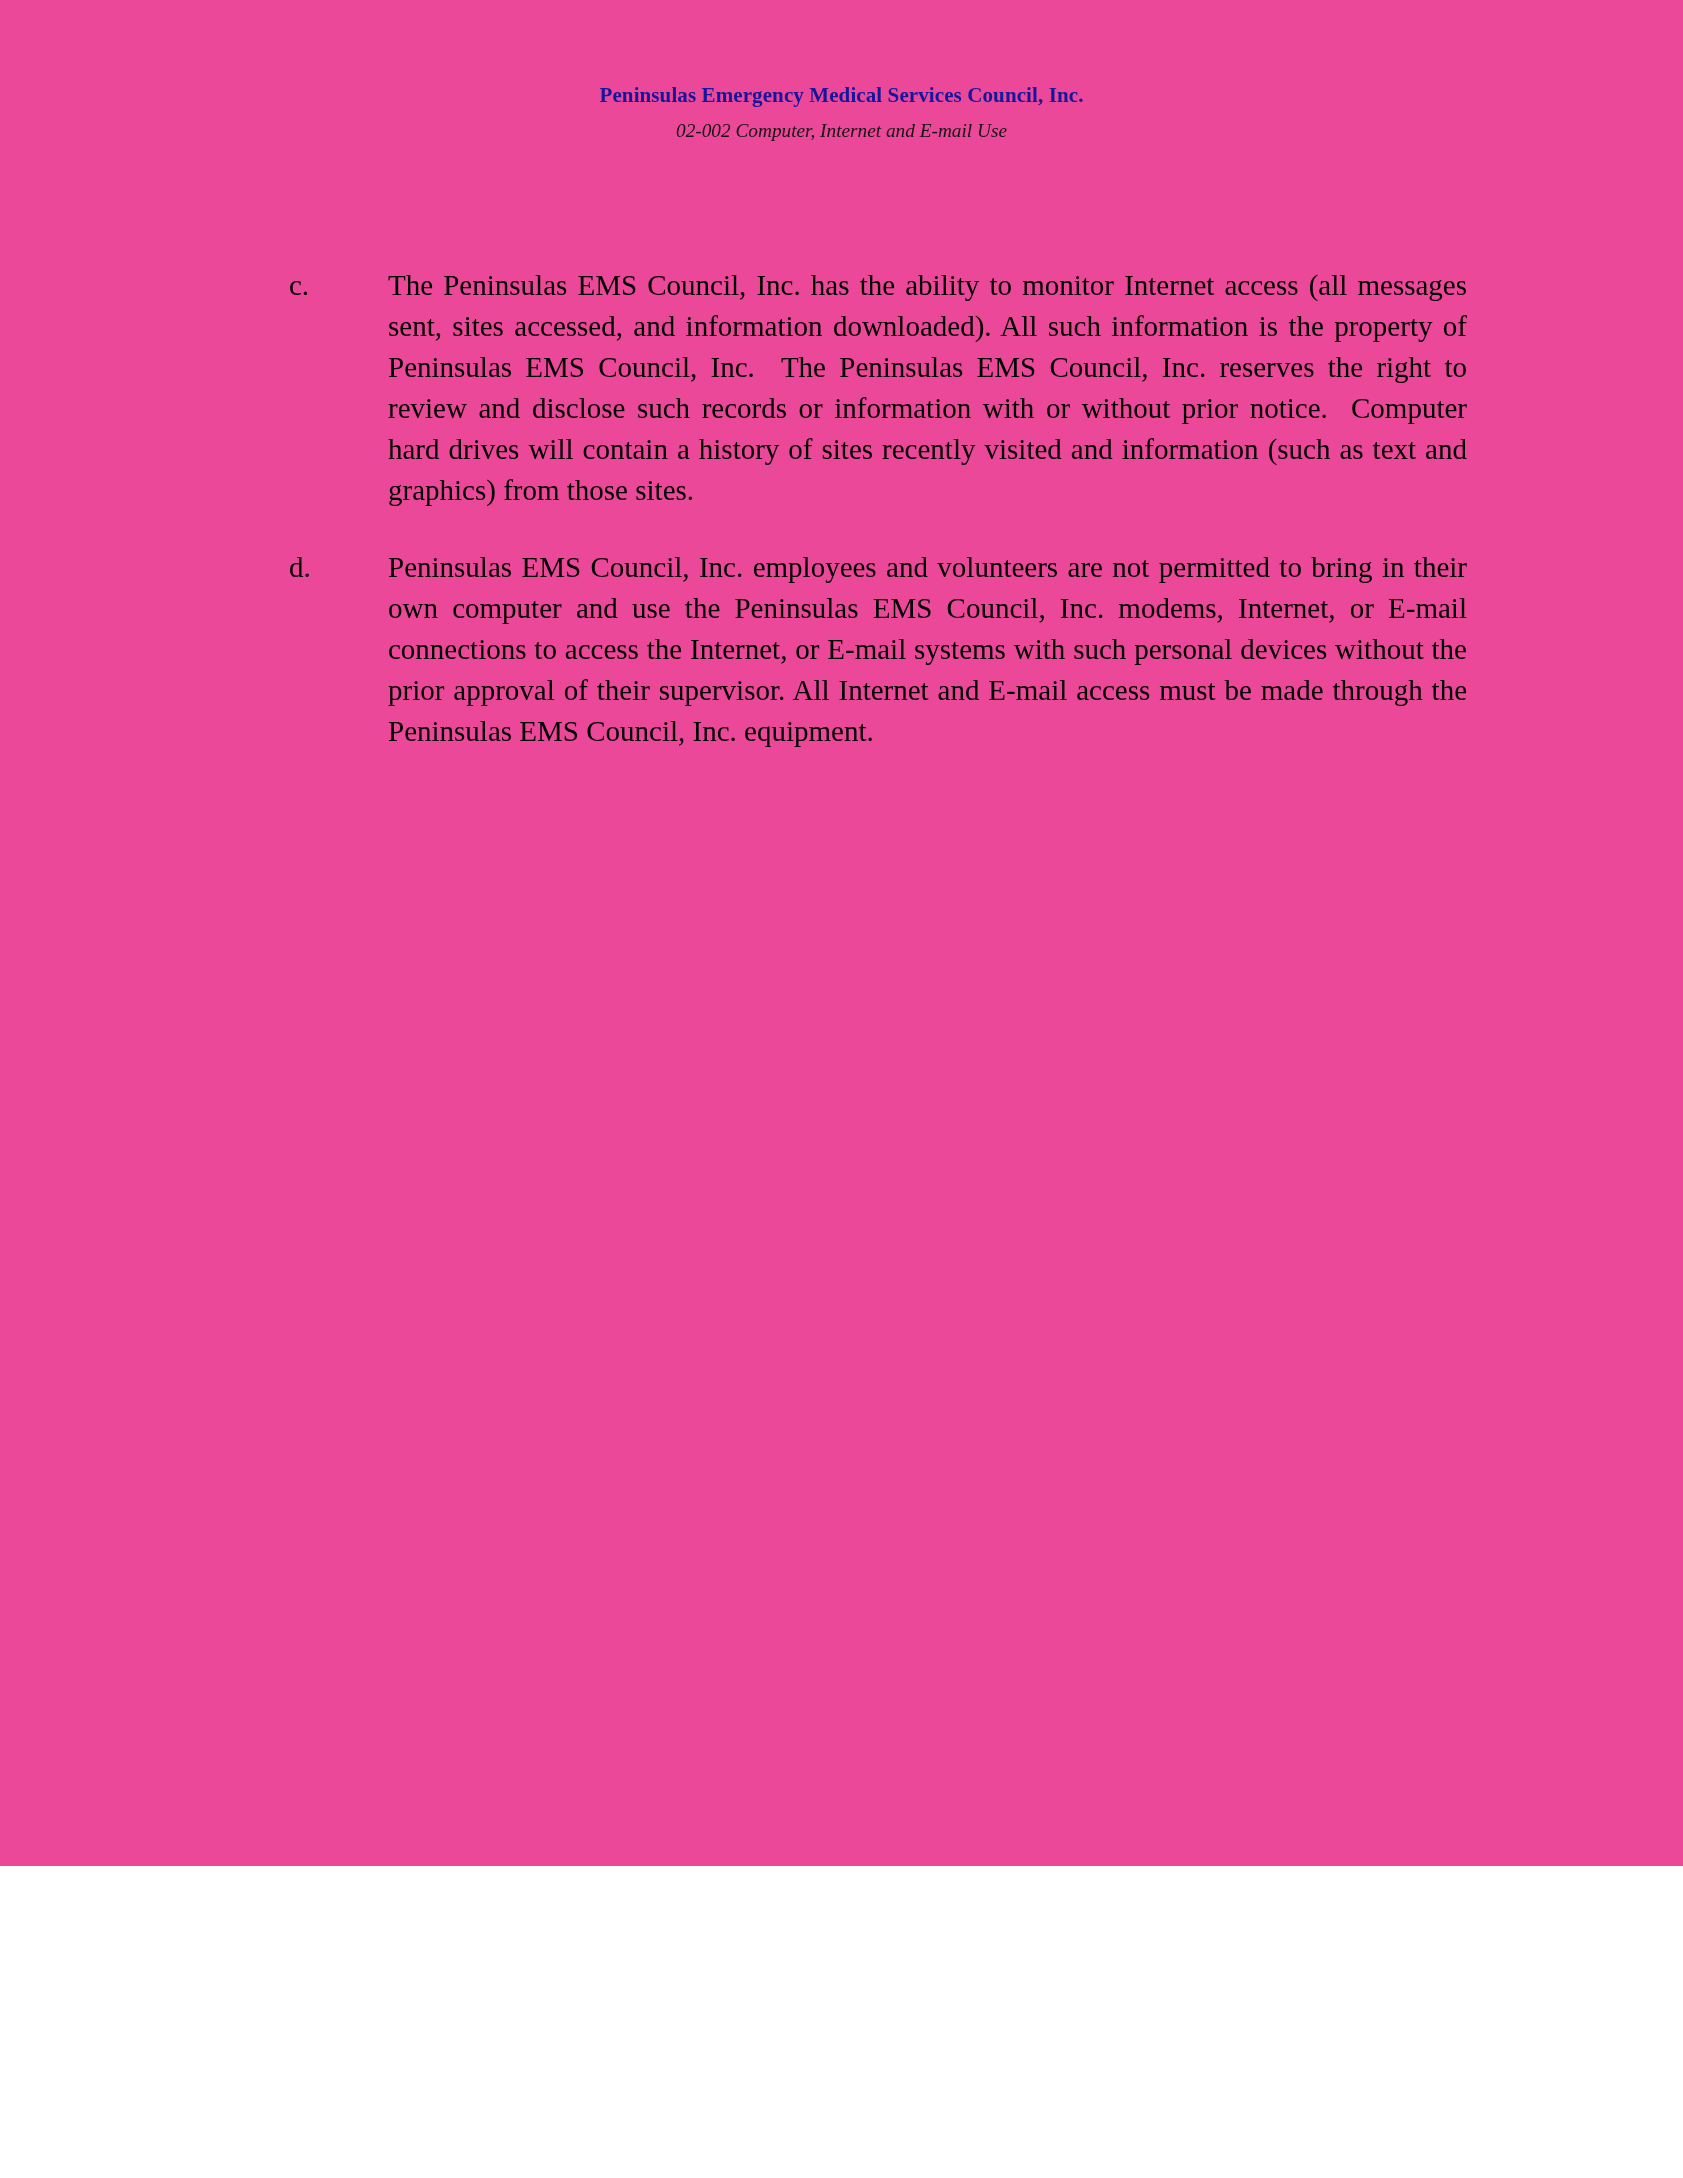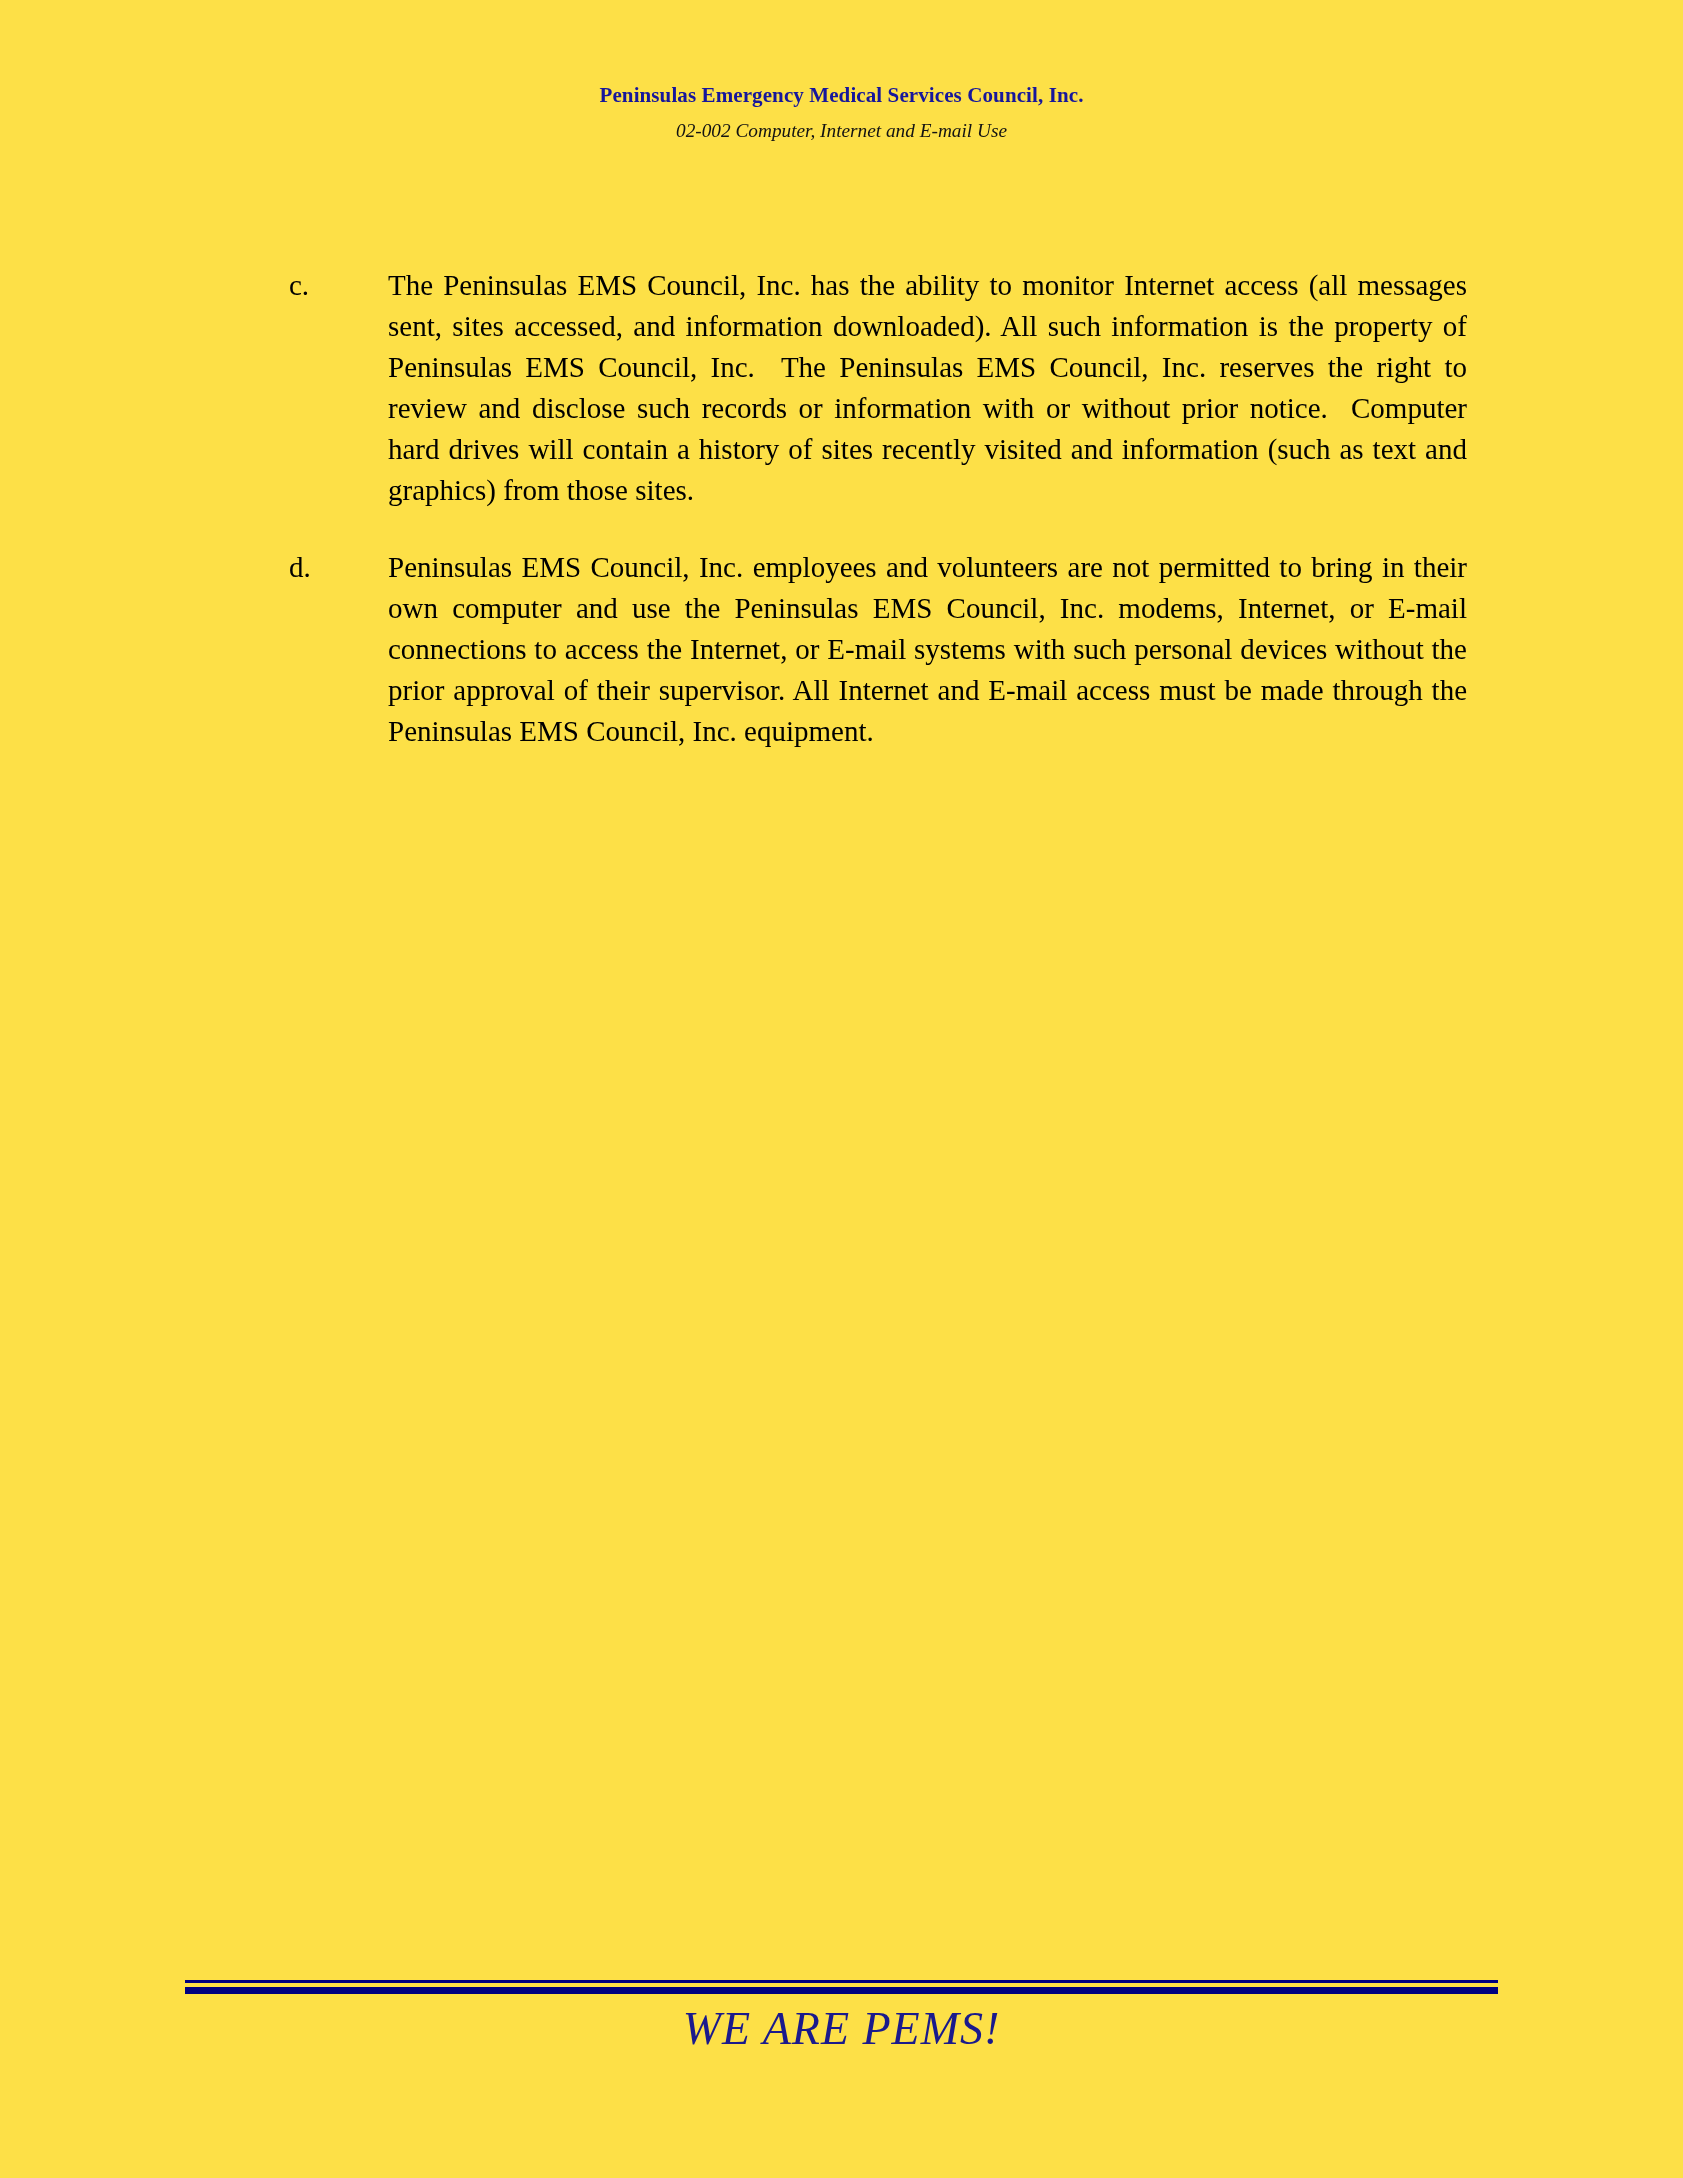--- a/index.html
+++ b/index.html
@@ -3,22 +3,22 @@
 <meta charset="utf-8">
 <style>
   html, body {
     margin: 0;
     padding: 0;
     background: #ffffff;
   }
   .page {
     position: relative;
     width: 1683px;
-    height: 2178px;
-    background: #fde047;
+    height: 1866px;
+    background: #ec4899;
     overflow: hidden;
     font-family: "Liberation Serif", "DejaVu Serif", serif;
   }
 
   
   .page-header {
     position: absolute;
     top: 83px;
     left: 0;
     width: 1683px;

